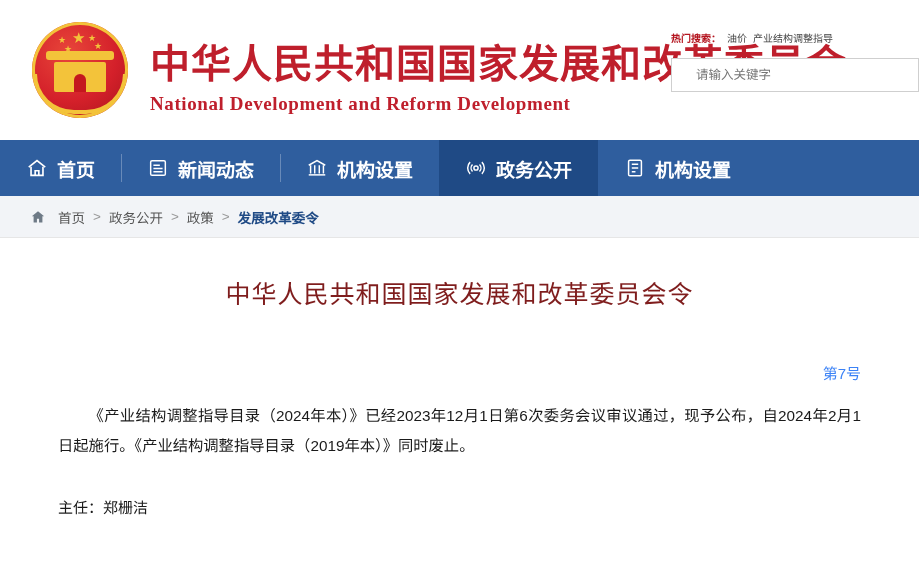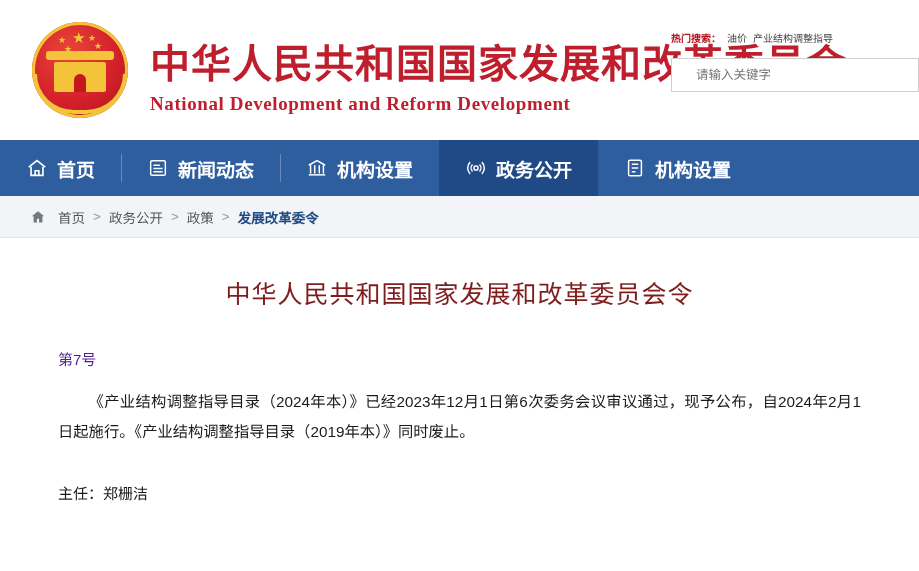--- a/index.html
+++ b/index.html
@@ -195,24 +195,24 @@
   }
   .doc-title {
     text-align: center;
     font-family: "Liberation Serif", "DejaVu Serif", serif;
     font-size: 25px;
     font-weight: normal;
     color: #7f1d1d;
     letter-spacing: 1px;
   }
   .doc-number {
-    text-align: left;
+    text-align: right;
     font-size: 15px;
-    color: #4c1d95;
-    margin-top: 38px;
+    color: #3b82f6;
+    margin-top: 52px;
   }
   .doc-body {
     margin-top: 18px;
     font-size: 15.3px;
     line-height: 30px;
     color: #1a1a1a;
     text-indent: 2em;
     text-align: justify;
   }
   .doc-sign {

